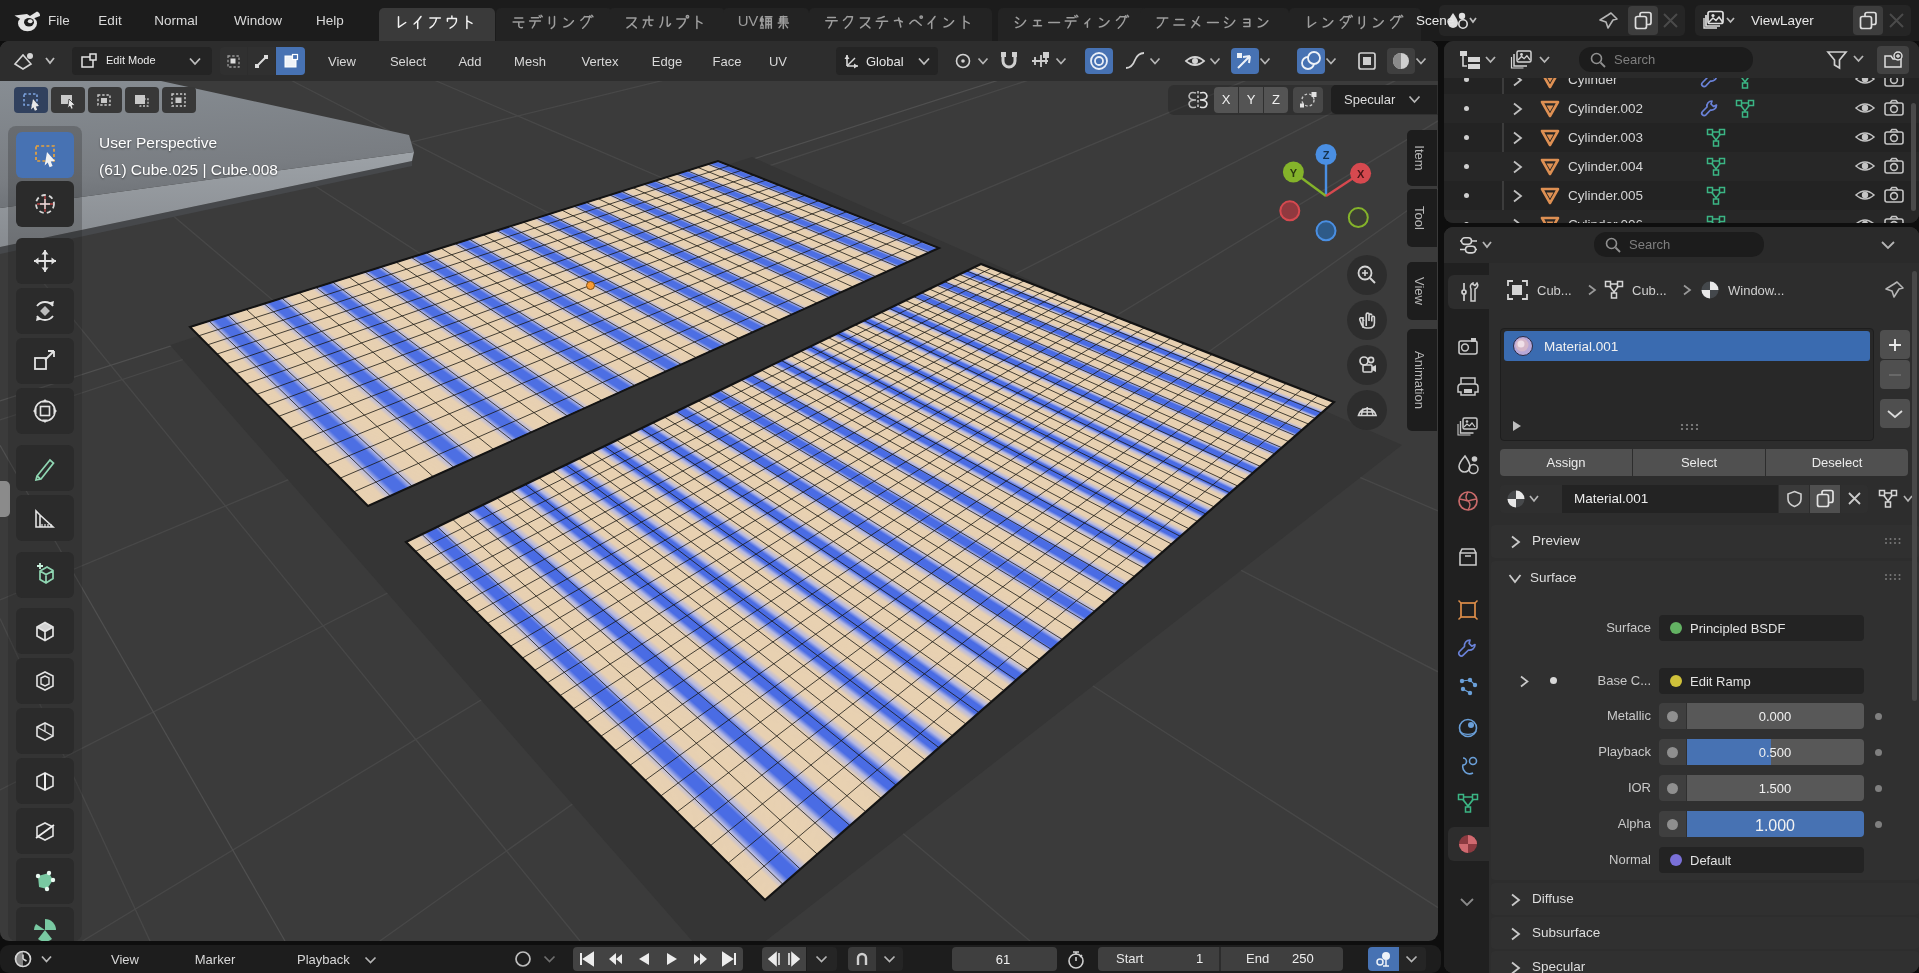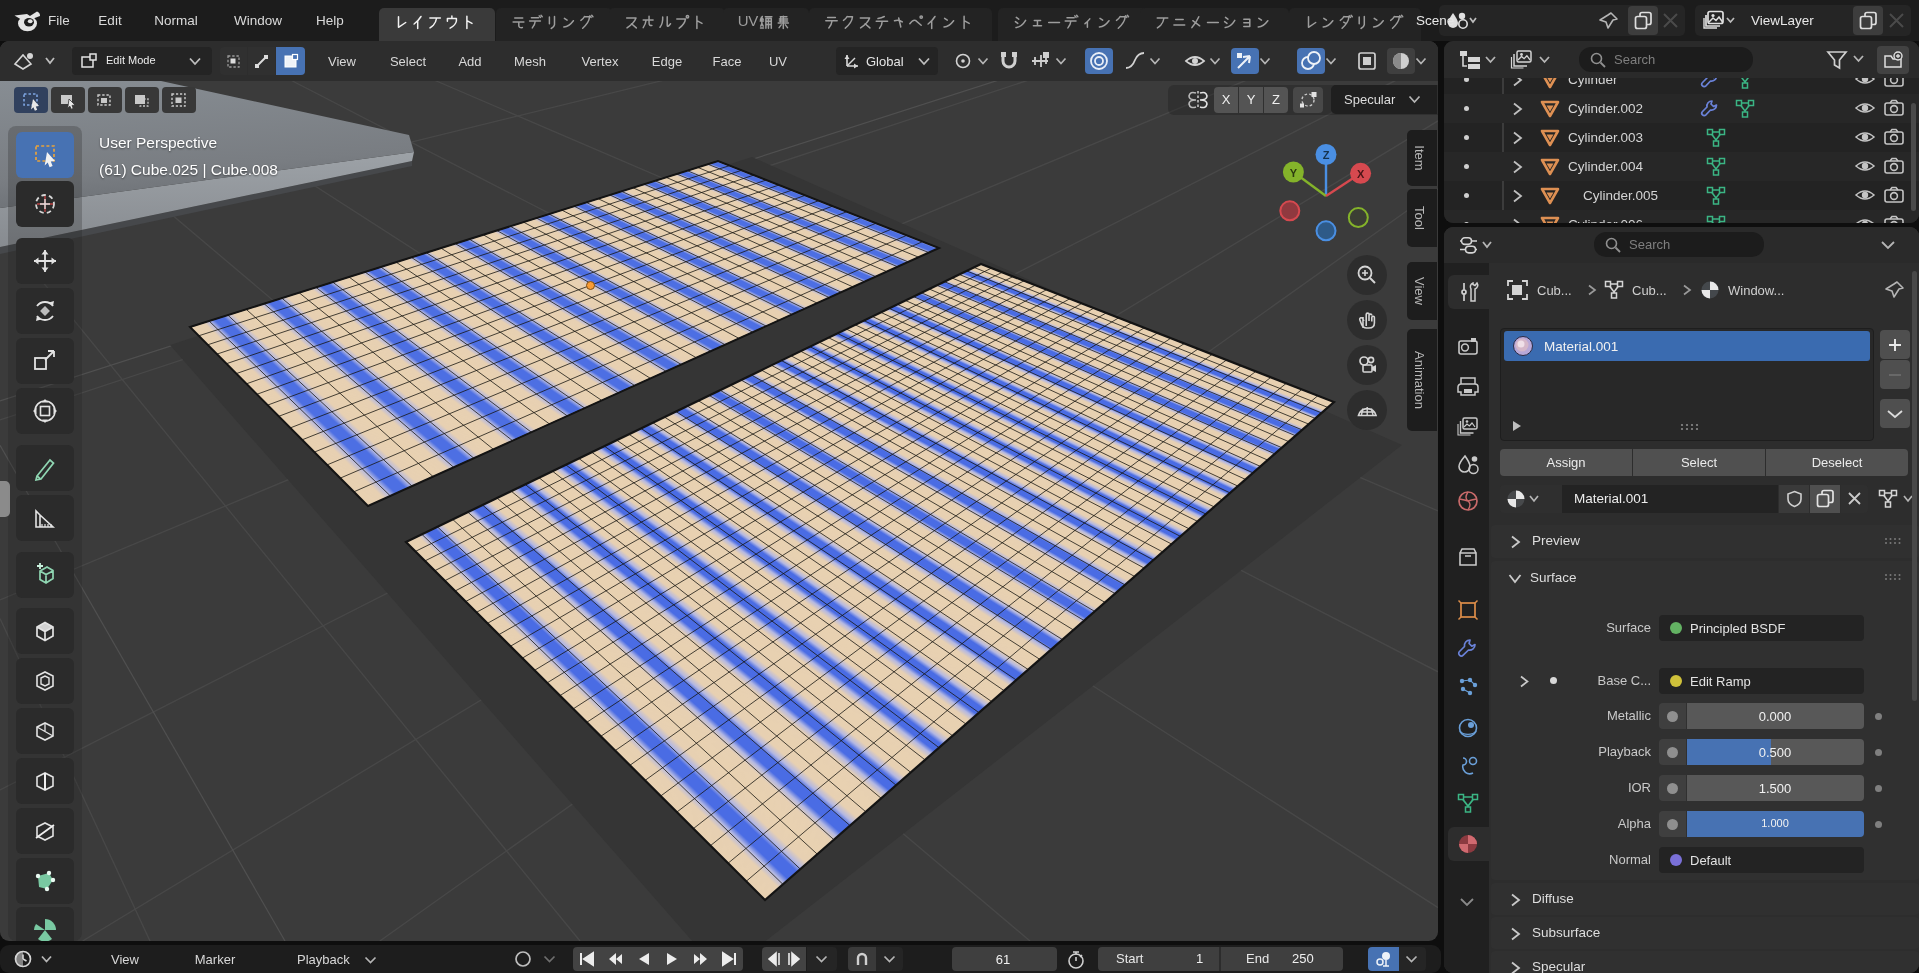--- a/index.html
+++ b/index.html
@@ -905,21 +905,21 @@
         <svg width="12" height="14" viewBox="0 0 12 14" style="overflow:visible;">
           <path d="M2 1.5 L9 7 L2 12.5" fill="none" stroke="#c0c0c0" stroke-width="1.8"></path>
         </svg>
       </div>
       <div class="ico" style="left:96px;top:109px">
         <svg width="20" height="18" viewBox="0 0 20 18" style="overflow:visible;">
           <path d="M2 2 H18 L10 16Z" fill="none" stroke="#de9053" stroke-width="2.6" stroke-linejoin="round"></path>
           <path d="M6.5 5.5 h7 L10 11.5Z" fill="#de9053"></path>
         </svg>
       </div>
-      <div class="txt" style="left:139px;top:110px;font-size:13.5px;color:#d4d4d4">Cylinder.005</div>
+      <div class="txt" style="left:124px;top:110px;font-size:13.5px;color:#d4d4d4">Cylinder.005</div>
       <div class="ico" style="left:262px;top:108px">
         <svg width="20" height="19" viewBox="0 0 20 19" style="overflow:visible;">
           <path d="M4 4 H16 L10 12Z M10 12 V16" fill="none" stroke="#3bb584" stroke-width="1.6"></path>
           <rect x="1.5" y="1.5" width="5" height="5" fill="#232323" stroke="#3bb584" stroke-width="1.5"></rect>
           <rect x="13.5" y="1.5" width="5" height="5" fill="#232323" stroke="#3bb584" stroke-width="1.5"></rect>
           <rect x="7.5" y="13" width="5" height="5" fill="#232323" stroke="#3bb584" stroke-width="1.5"></rect>
         </svg>
       </div>
       <div class="ico" style="left:410px;top:109px">
         <svg width="22" height="16" viewBox="0 0 22 16" style="overflow:visible;">
@@ -1298,21 +1298,21 @@
     <div class="txt" style="left:207px;top:553px;transform:translateX(-100%);font-size:13px;color:#c9c9c9">IOR</div>
     <div class="abs" style="left:215px;top:548px;width:27px;height:26px;background:#3f3f3f;border-radius:4px 0 0 4px"></div>
     <div class="abs" style="left:223px;top:556px;width:11px;height:11px;border-radius:50%;background:#8f8f8f"></div>
     <div class="abs" style="left:243px;top:548px;width:177px;height:26px;background:#585858;border-radius:0 4px 4px 0"></div>
     <div class="txt" style="left:331px;top:554px;transform:translateX(-50%);font-size:13px;color:#f2f2f2">1.500</div>
     <div class="abs" style="left:431px;top:558px;width:7px;height:7px;border-radius:50%;background:#7f7f7f"></div>
     <div class="txt" style="left:207px;top:589px;transform:translateX(-100%);font-size:13px;color:#c9c9c9">Alpha</div>
     <div class="abs" style="left:215px;top:584px;width:27px;height:26px;background:#3f3f3f;border-radius:4px 0 0 4px"></div>
     <div class="abs" style="left:223px;top:592px;width:11px;height:11px;border-radius:50%;background:#8f8f8f"></div>
     <div class="abs" style="left:243px;top:584px;width:177px;height:26px;background:#4772b3;border-radius:0 4px 4px 0"></div>
-    <div class="txt" style="left:331px;top:590px;transform:translateX(-50%);font-size:11px;color:#f2f2f2">1.000</div>
+    <div class="txt" style="left:331px;top:590px;transform:translateX(-50%);font-size:16px;color:#f2f2f2">1.000</div>
     <div class="abs" style="left:431px;top:594px;width:7px;height:7px;border-radius:50%;background:#7f7f7f"></div>
     <div class="txt" style="left:207px;top:625px;transform:translateX(-100%);font-size:13px;color:#c9c9c9">Normal</div>
     <div class="abs" style="left:215px;top:620px;width:205px;height:26px;background:#232323;border-radius:4px"></div>
     <div class="abs" style="left:226px;top:627px;width:12px;height:12px;border-radius:50%;background:#7a70d8"></div>
     <div class="txt" style="left:246px;top:626px;font-size:13px;color:#e3e3e3">Default</div>
     <div class="abs" style="left:47px;top:656px;width:428px;height:32px;background:#303030;border-radius:4px"></div>
     <div class="ico" style="left:66px;top:666px">
       <svg width="14" height="14" viewBox="0 0 14 14" style="overflow:visible;">
         <path d="M2 1.5 L9 7 L2 12.5" fill="none" stroke="#c9c9c9" stroke-width="1.8"></path>
       </svg>

